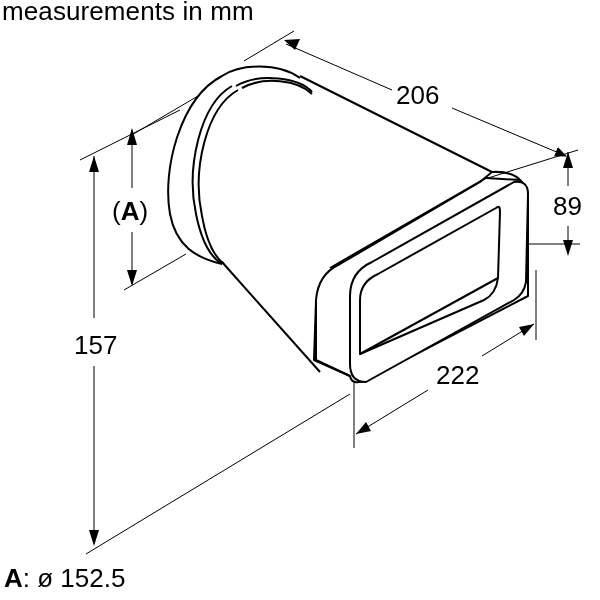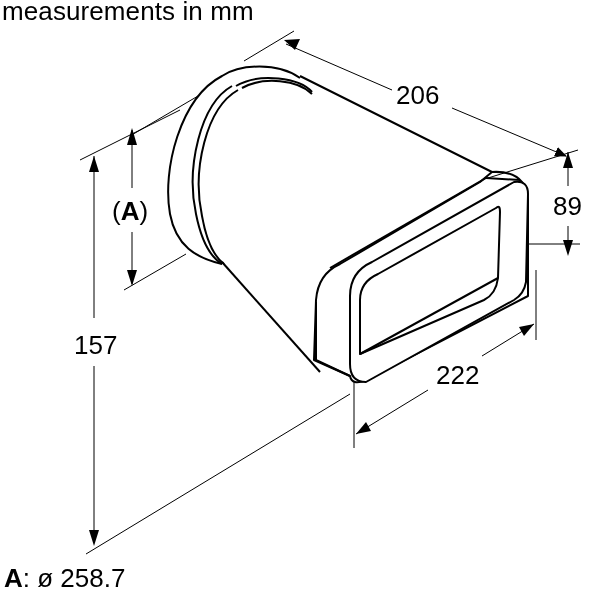--- a/index.html
+++ b/index.html
@@ -95,13 +95,13 @@
     <path d="M132,286 L127,270 L137,270 Z" fill="#000" stroke="none"></path>
   </g>
 
   <text class="dimtext" x="396" y="104">206</text>
   <text class="dimtext" x="553" y="215">89</text>
   <text class="dimtext" x="436" y="384">222</text>
   <text class="dimtext" x="74" y="354">157</text>
   <text class="dimtext" x="112" y="220"><tspan>(</tspan><tspan class="dimtext-bold">A</tspan><tspan>)</tspan></text>
 </svg>
 
-<div class="footnote"><b>A</b><span>:</span><span> ø 258.7</span></div>
+<div class="footnote"><b>A</b><span>:</span><span> ø 152.5</span></div>
 
 </body></html>

